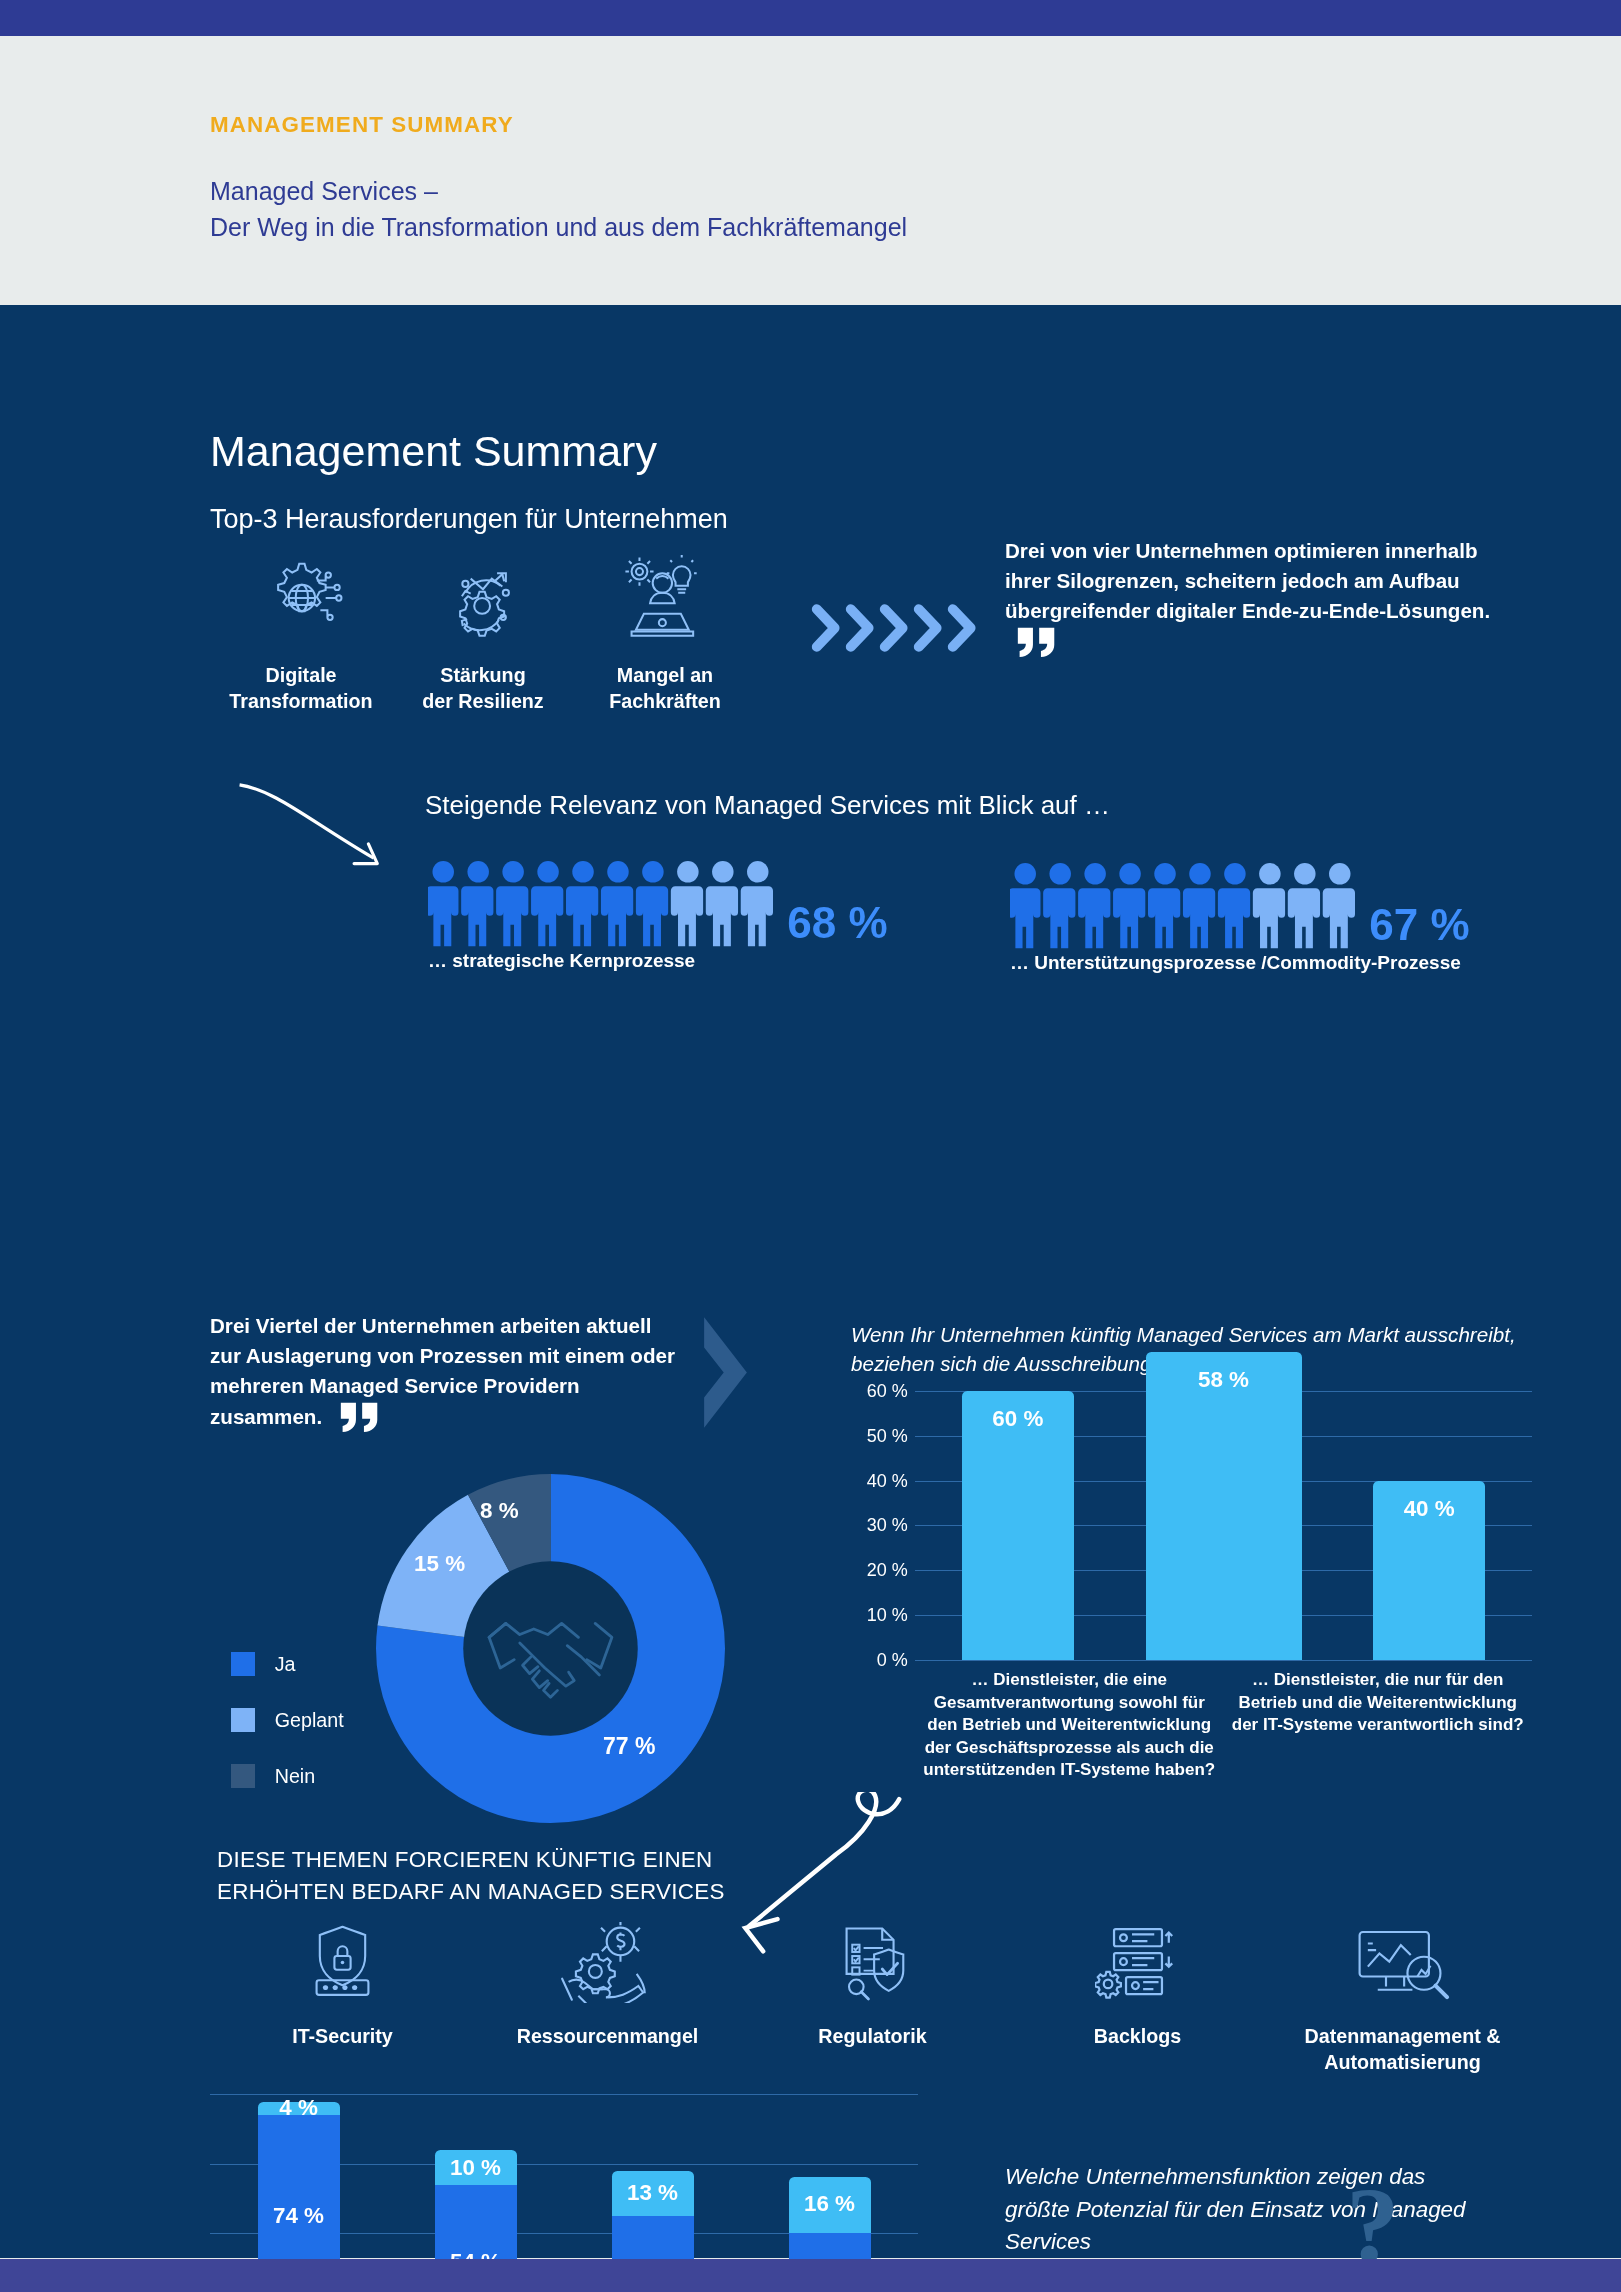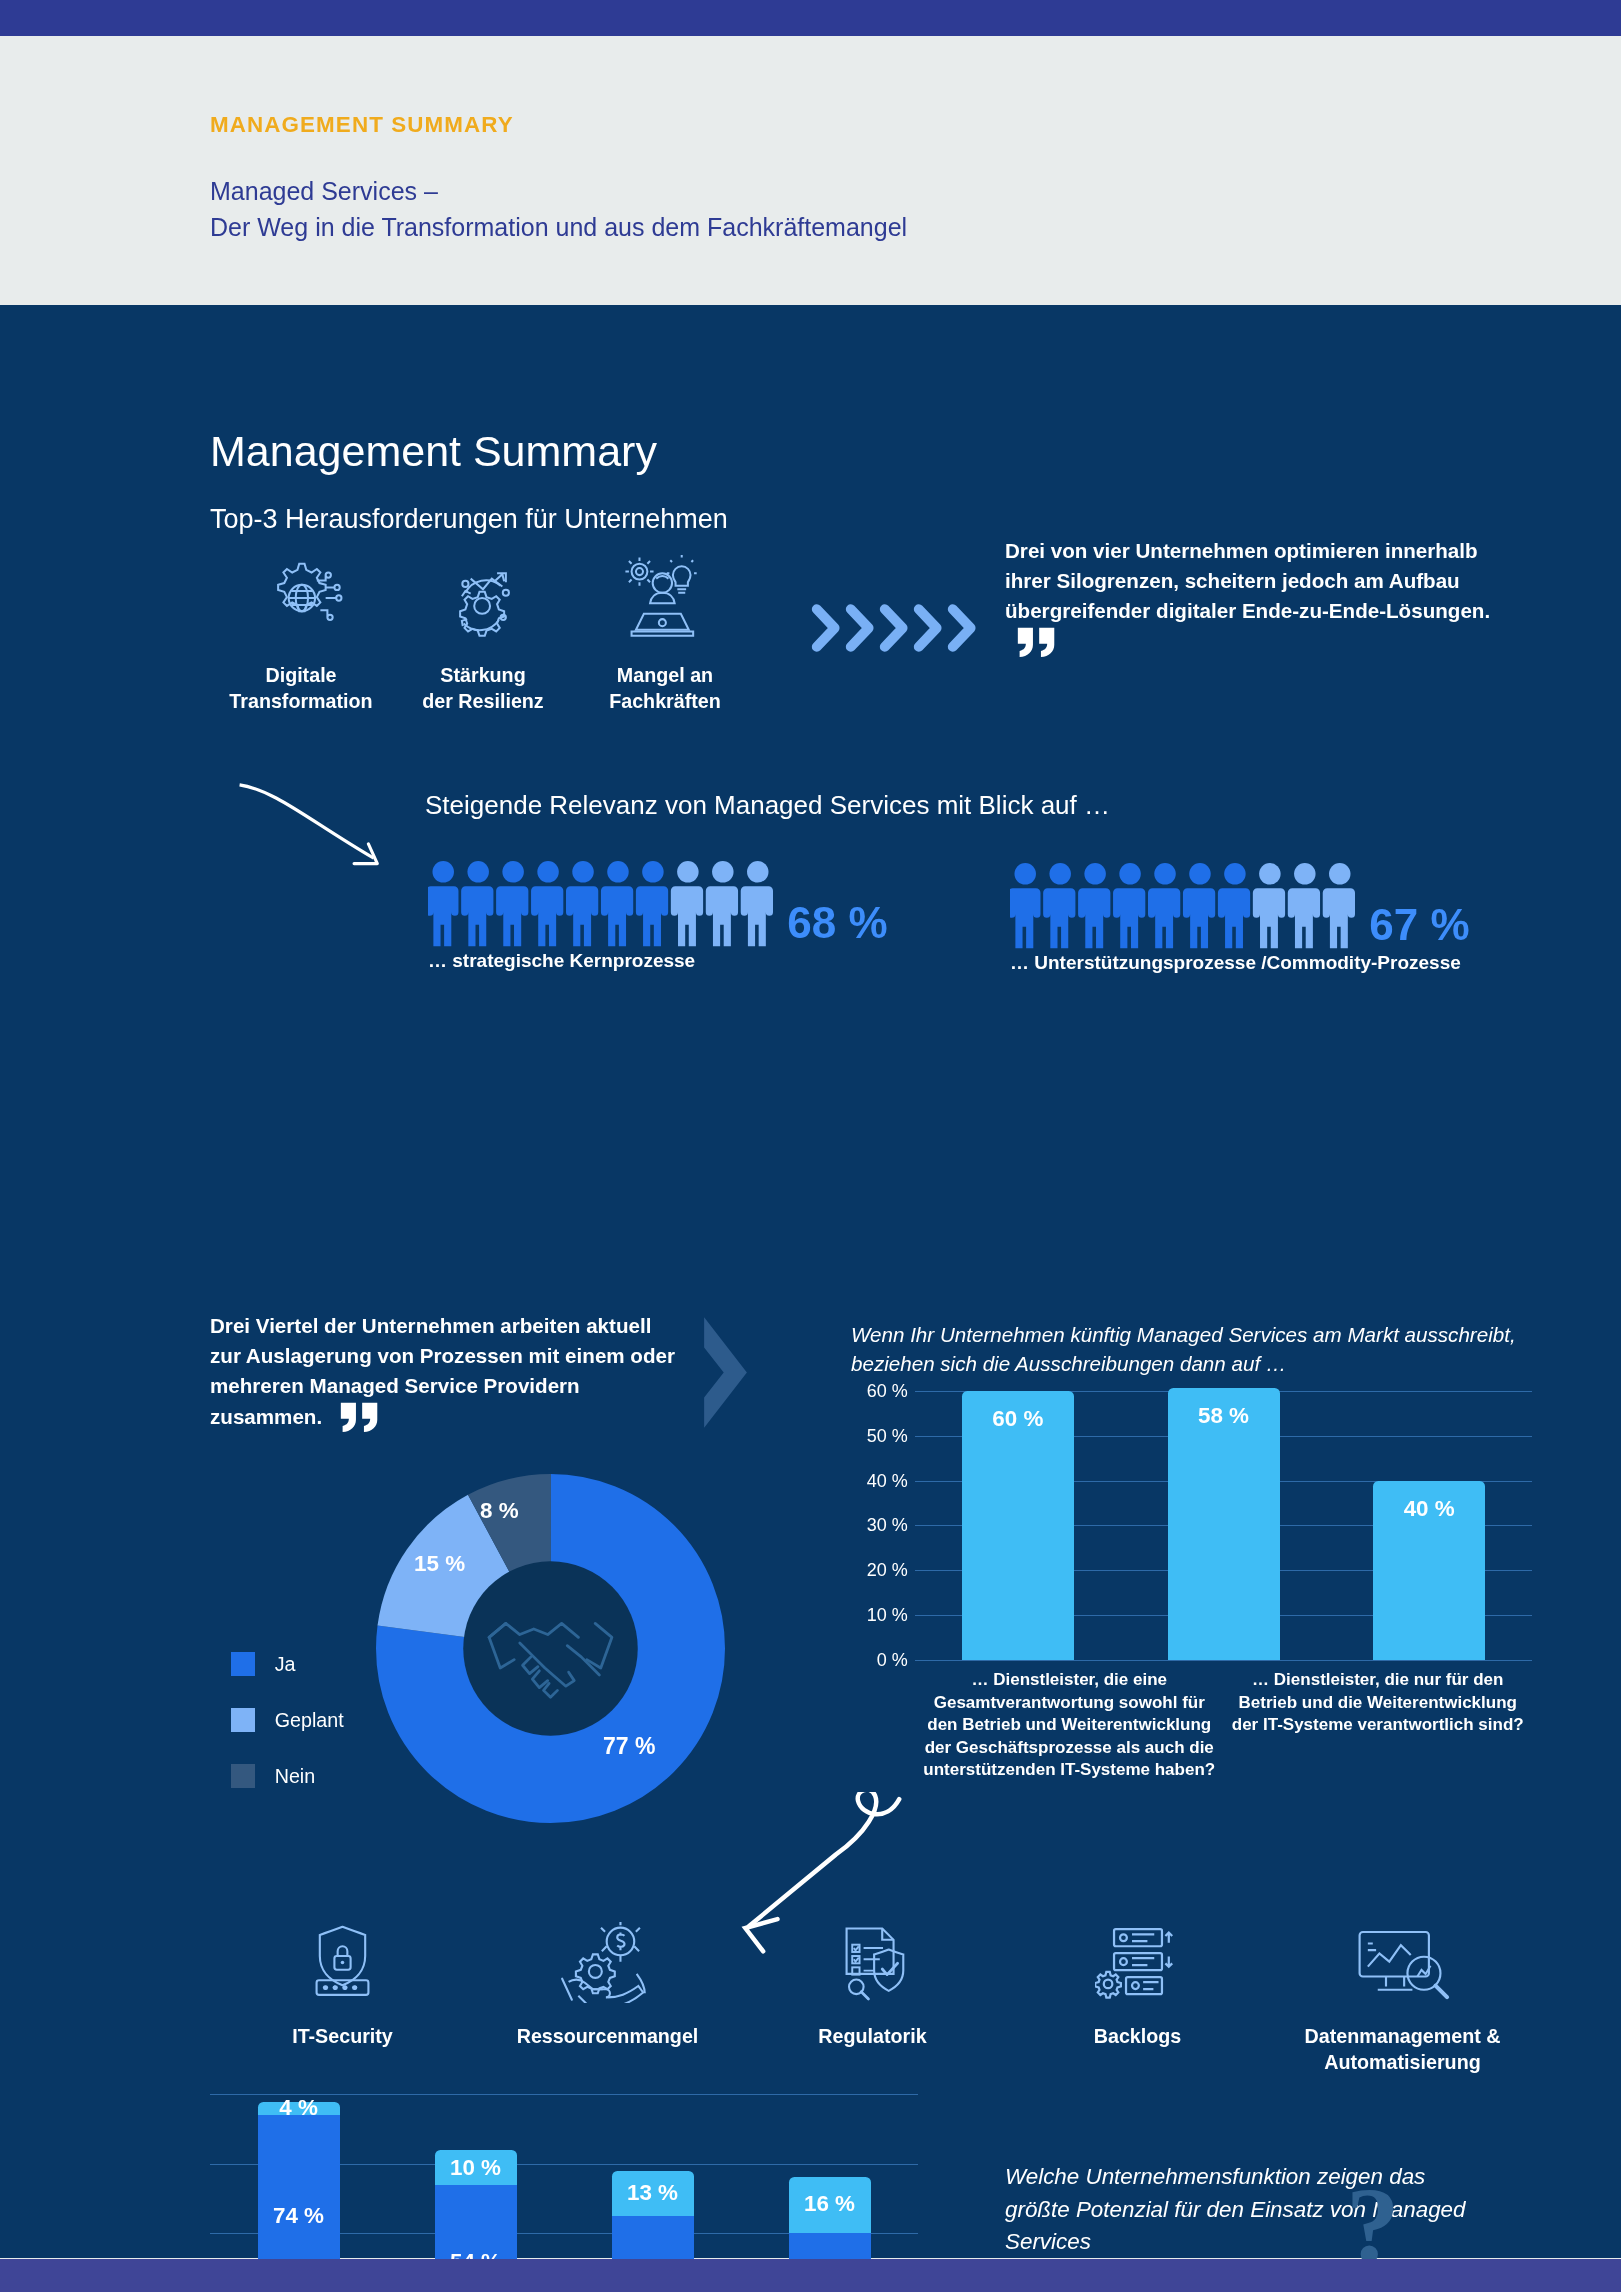--- a/index.html
+++ b/index.html
@@ -391,21 +391,21 @@
         <div class="bcGrid" style="top:224px;"></div>
         <div class="bcGrid" style="top:269px;"></div>
 
         <div class="bcBars">
           <div class="bcCol">
             <div class="bcBar" style="height:269px;">
               <span class="bcVal">60 %</span>
             </div>
           </div>
           <div class="bcCol">
-            <div class="bcBar" style="height:272px;">
+            <div class="bcBar" style="height:308px;padding-left:44px;">
               <span class="bcVal">58 %</span>
             </div>
           </div>
           <div class="bcCol">
             <div class="bcBar" style="height:179px;">
               <span class="bcVal">40 %</span>
             </div>
           </div>
         </div>
       </div>
@@ -416,20 +416,24 @@
       </div>
     </div>
 
     <div class="arrow2">
       <svg width="188" height="179" viewBox="0 0 210 200" fill="none" stroke="#ffffff" stroke-width="5" stroke-linecap="round">
         <path d="M198 8c-14 26-42 18-46 2-3-12 14-18 19-6 6 14-10 42-44 66L30 150"></path>
         <path d="M62 142L26 152l20 26"></path>
       </svg>
     </div>
 
+    <div class="themen">
+      <div>DIESE THEMEN FORCIEREN KÜNFTIG EINEN</div>
+      <div>ERHÖHTEN BEDARF AN MANAGED SERVICES</div>
+    </div>
 
     <div class="themeRow">
 
       <div class="thCol">
         <div class="thIc">
           <svg width="81" height="81" viewBox="0 0 100 100" fill="none" stroke="#8fc0f7" stroke-width="2.6">
             <path d="M50 6C34 12 22 16 22 16v26c0 18 12 30 28 36 16-6 28-18 28-36V16s-12-4-28-10z"></path>
             <rect x="40" y="42" width="20" height="17" rx="3"></rect>
             <path d="M44 42v-6a6 6 0 0112 0v6"></path>
               <circle cx="50" cy="50" r="2.2" fill="#8fc0f7" stroke="none"></circle>

